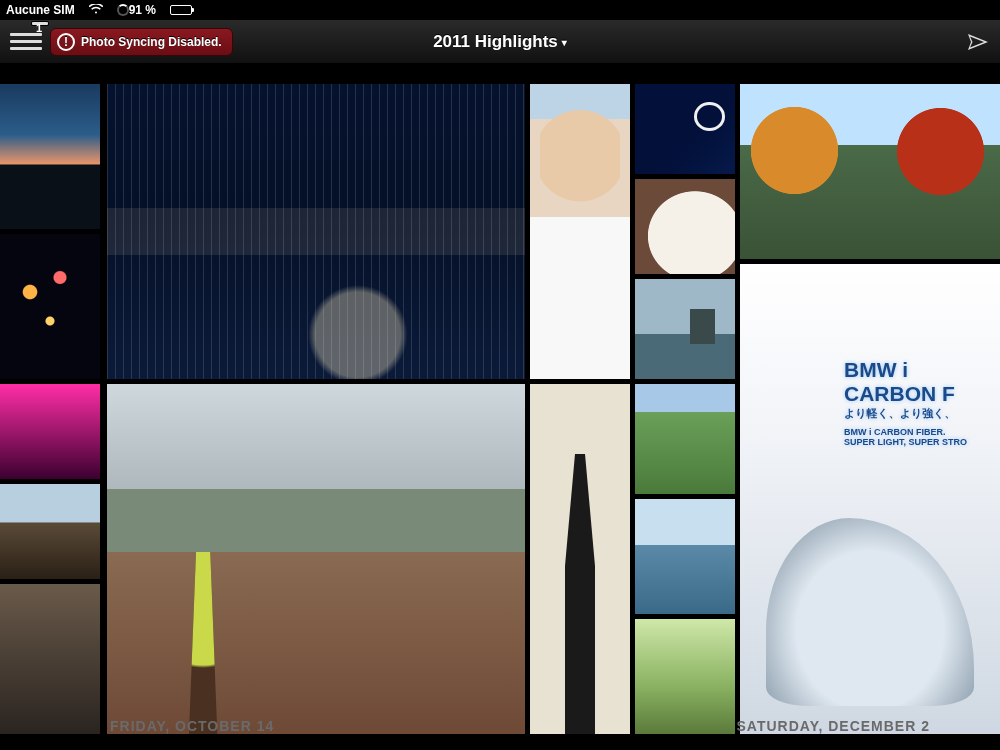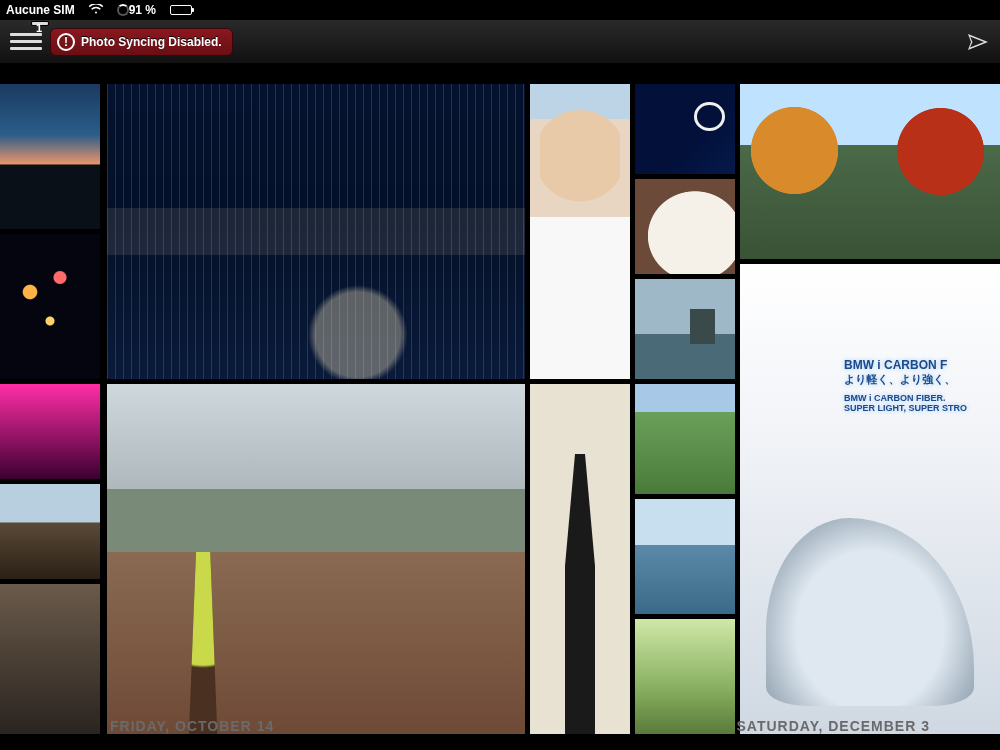--- a/index.html
+++ b/index.html
@@ -103,20 +103,23 @@
       <span></span>
         <span></span>
         <span></span>
       <span class="menu-badge">1</span>
     </div>
     <div class="sync-pill">
       <span class="alert-icon">!</span>
       <span>Photo Syncing Disabled.</span>
     </div>
   </div>
+  <div class="title">
+    <span>2011 Highlights</span><span class="caret">▾</span>
+  </div>
   <div class="right-cluster">
     <div class="share-btn">
       <svg width="24" height="24" viewBox="0 0 24 24">
           <path d="M2 20l20-8L2 4l3 8-3 8zm4.5-8L4 6.5 18 12 4 17.5 6.5 12z" fill="#ddd"></path>
         </svg>
     </div>
   </div>
 </div>
 
 <div class="gallery">
@@ -172,24 +175,24 @@
       <div class="fill parkwalk"></div>
     </div>
 
   <div class="tile" style="left:740px; top:20px; width:260px; height:175px;">
       <div class="fill autumn"></div>
     </div>
 
   <div class="tile" style="left:740px; top:200px; width:260px; height:470px;">
     <div class="fill bmw">
       <div class="panel">
-        <div style="font-size:12px; font-weight:700;">BMW i CARBON F</div>
+        <div style="font-size:21px; font-weight:700;">BMW i CARBON F</div>
         <div style="font-size:11px;">より軽く、より強く、</div>
         <div style="font-size:9px; margin-top:6px;">BMW i CARBON FIBER.</div>
         <div style="font-size:9px;">SUPER LIGHT, SUPER STRO</div>
       </div>
       <div class="car"></div>
     </div>
   </div>
 
   <div class="date-label" style="left:110px;">FRIDAY, OCTOBER 14</div>
-  <div class="date-label" style="right:70px;">SATURDAY, DECEMBER 3</div>
+  <div class="date-label" style="right:70px;">SATURDAY, DECEMBER 2</div>
 </div>
 
 </body></html>

